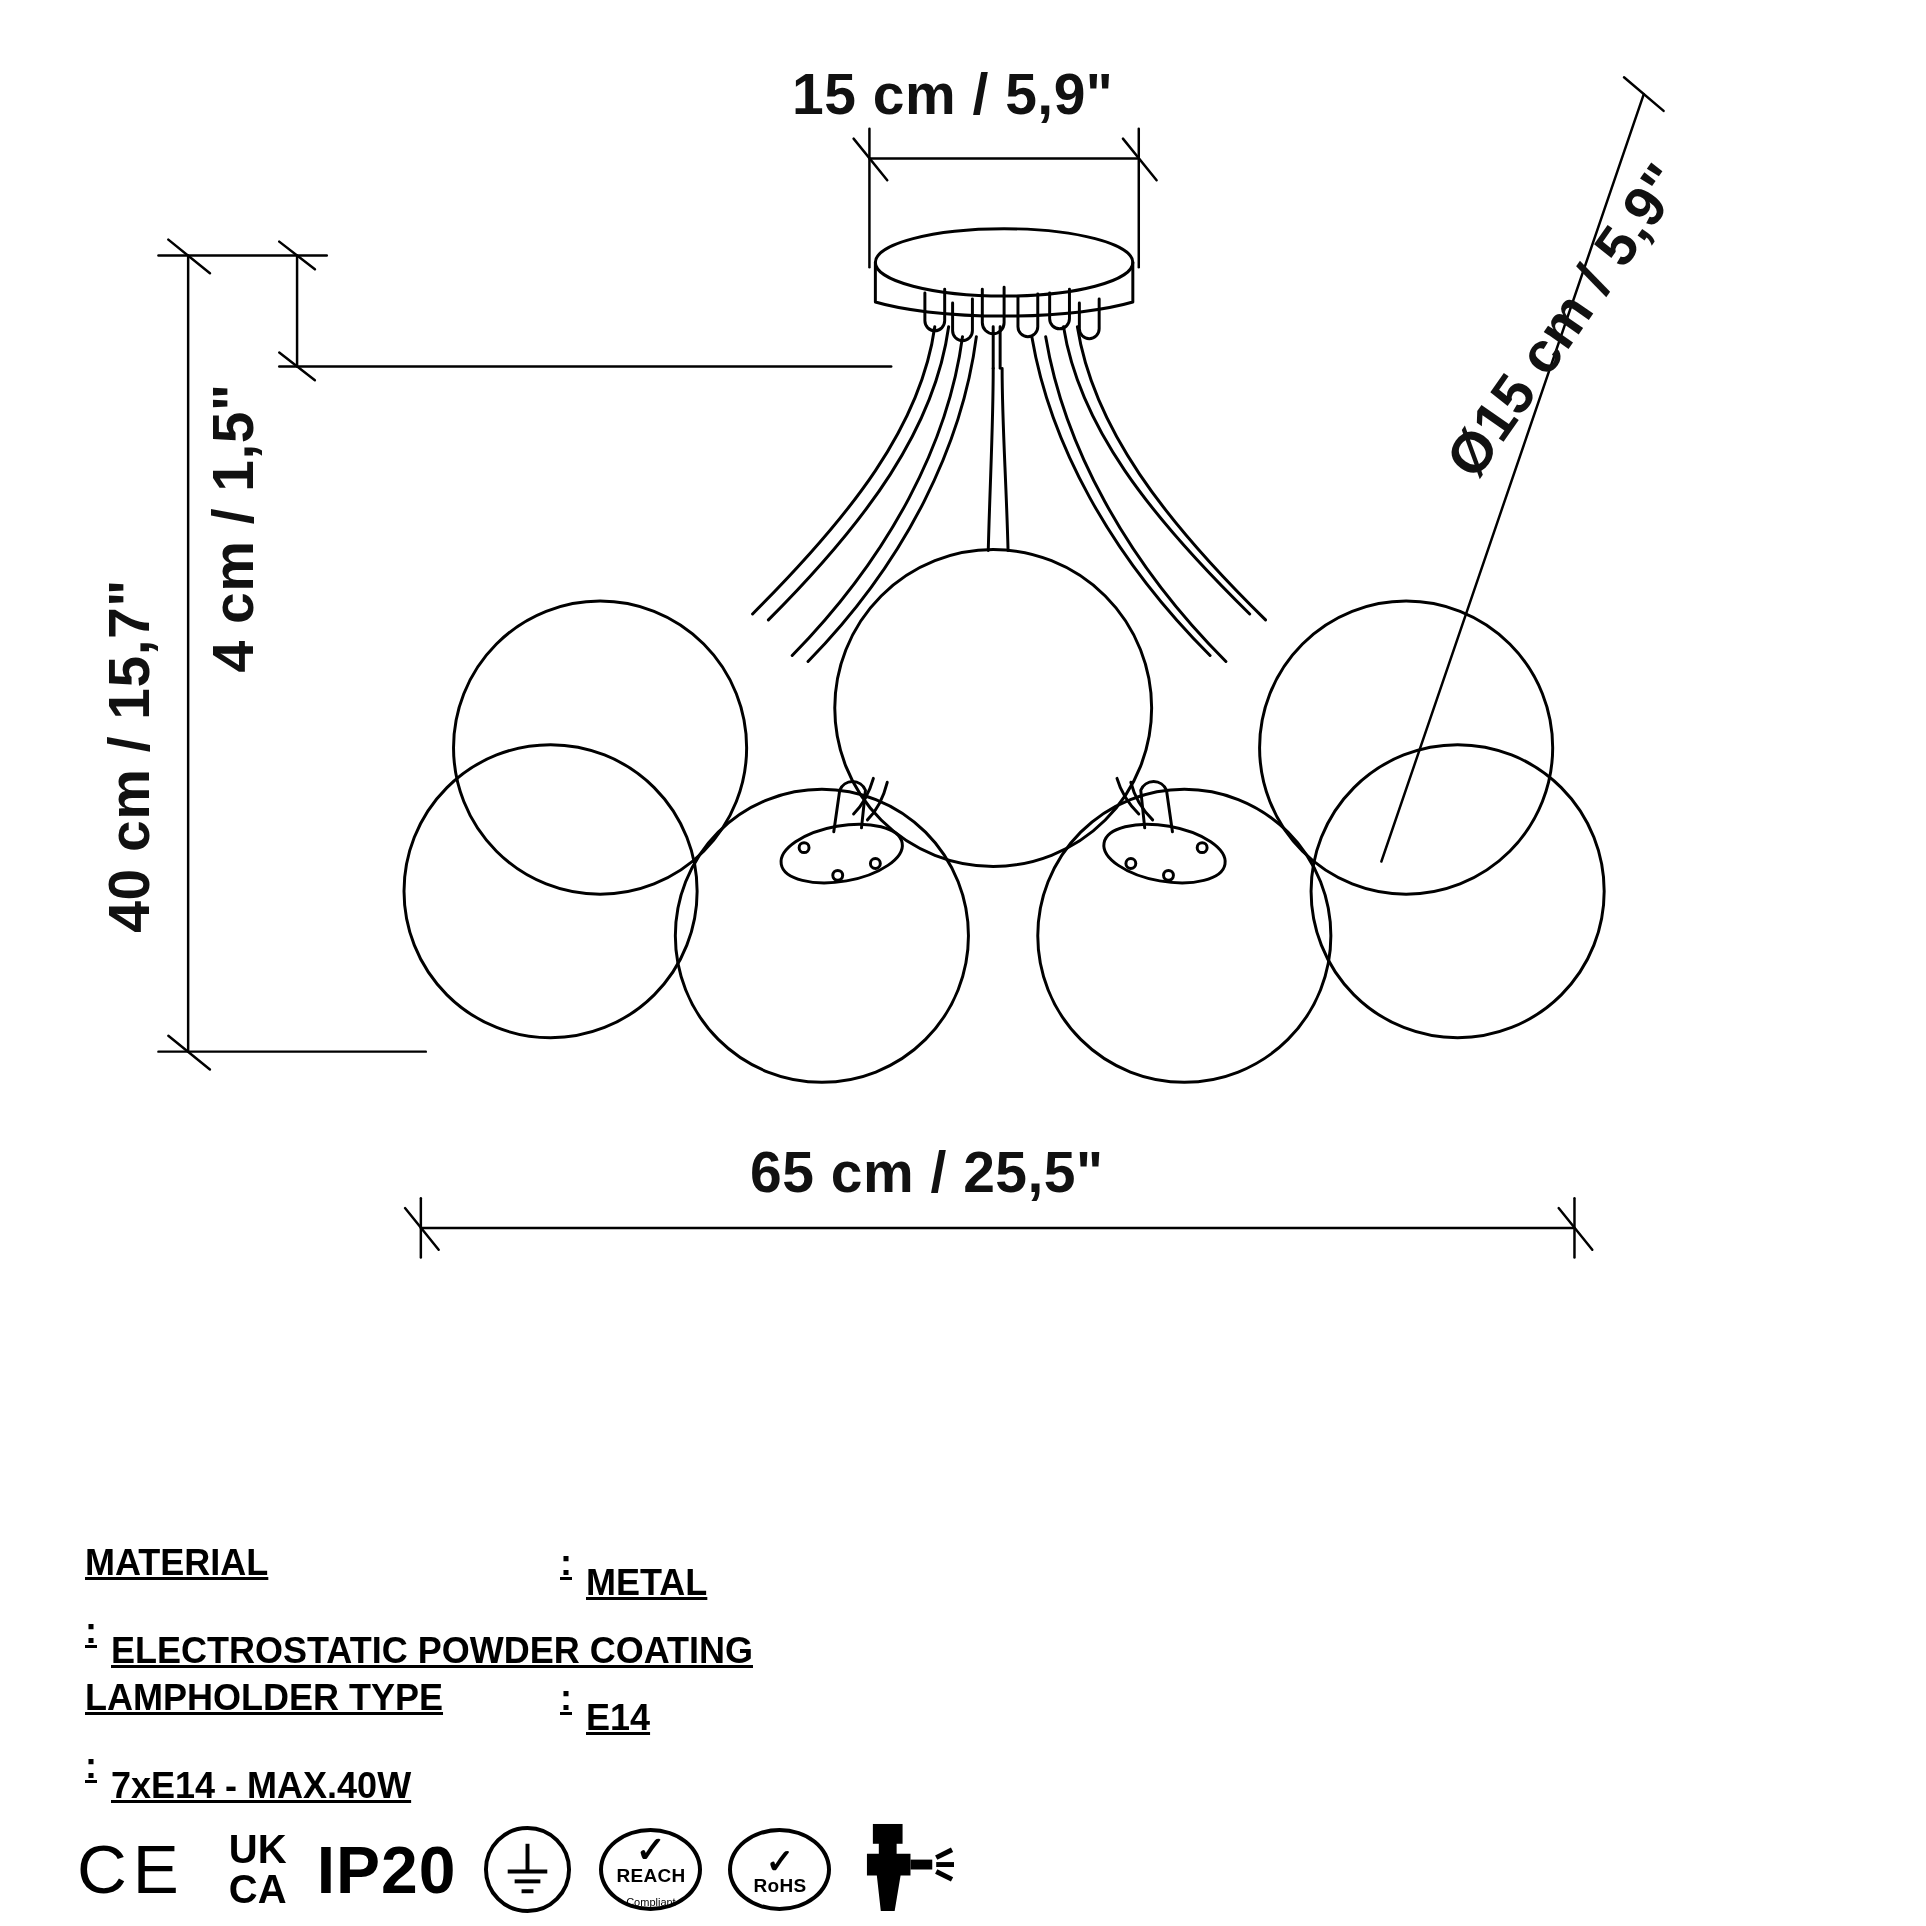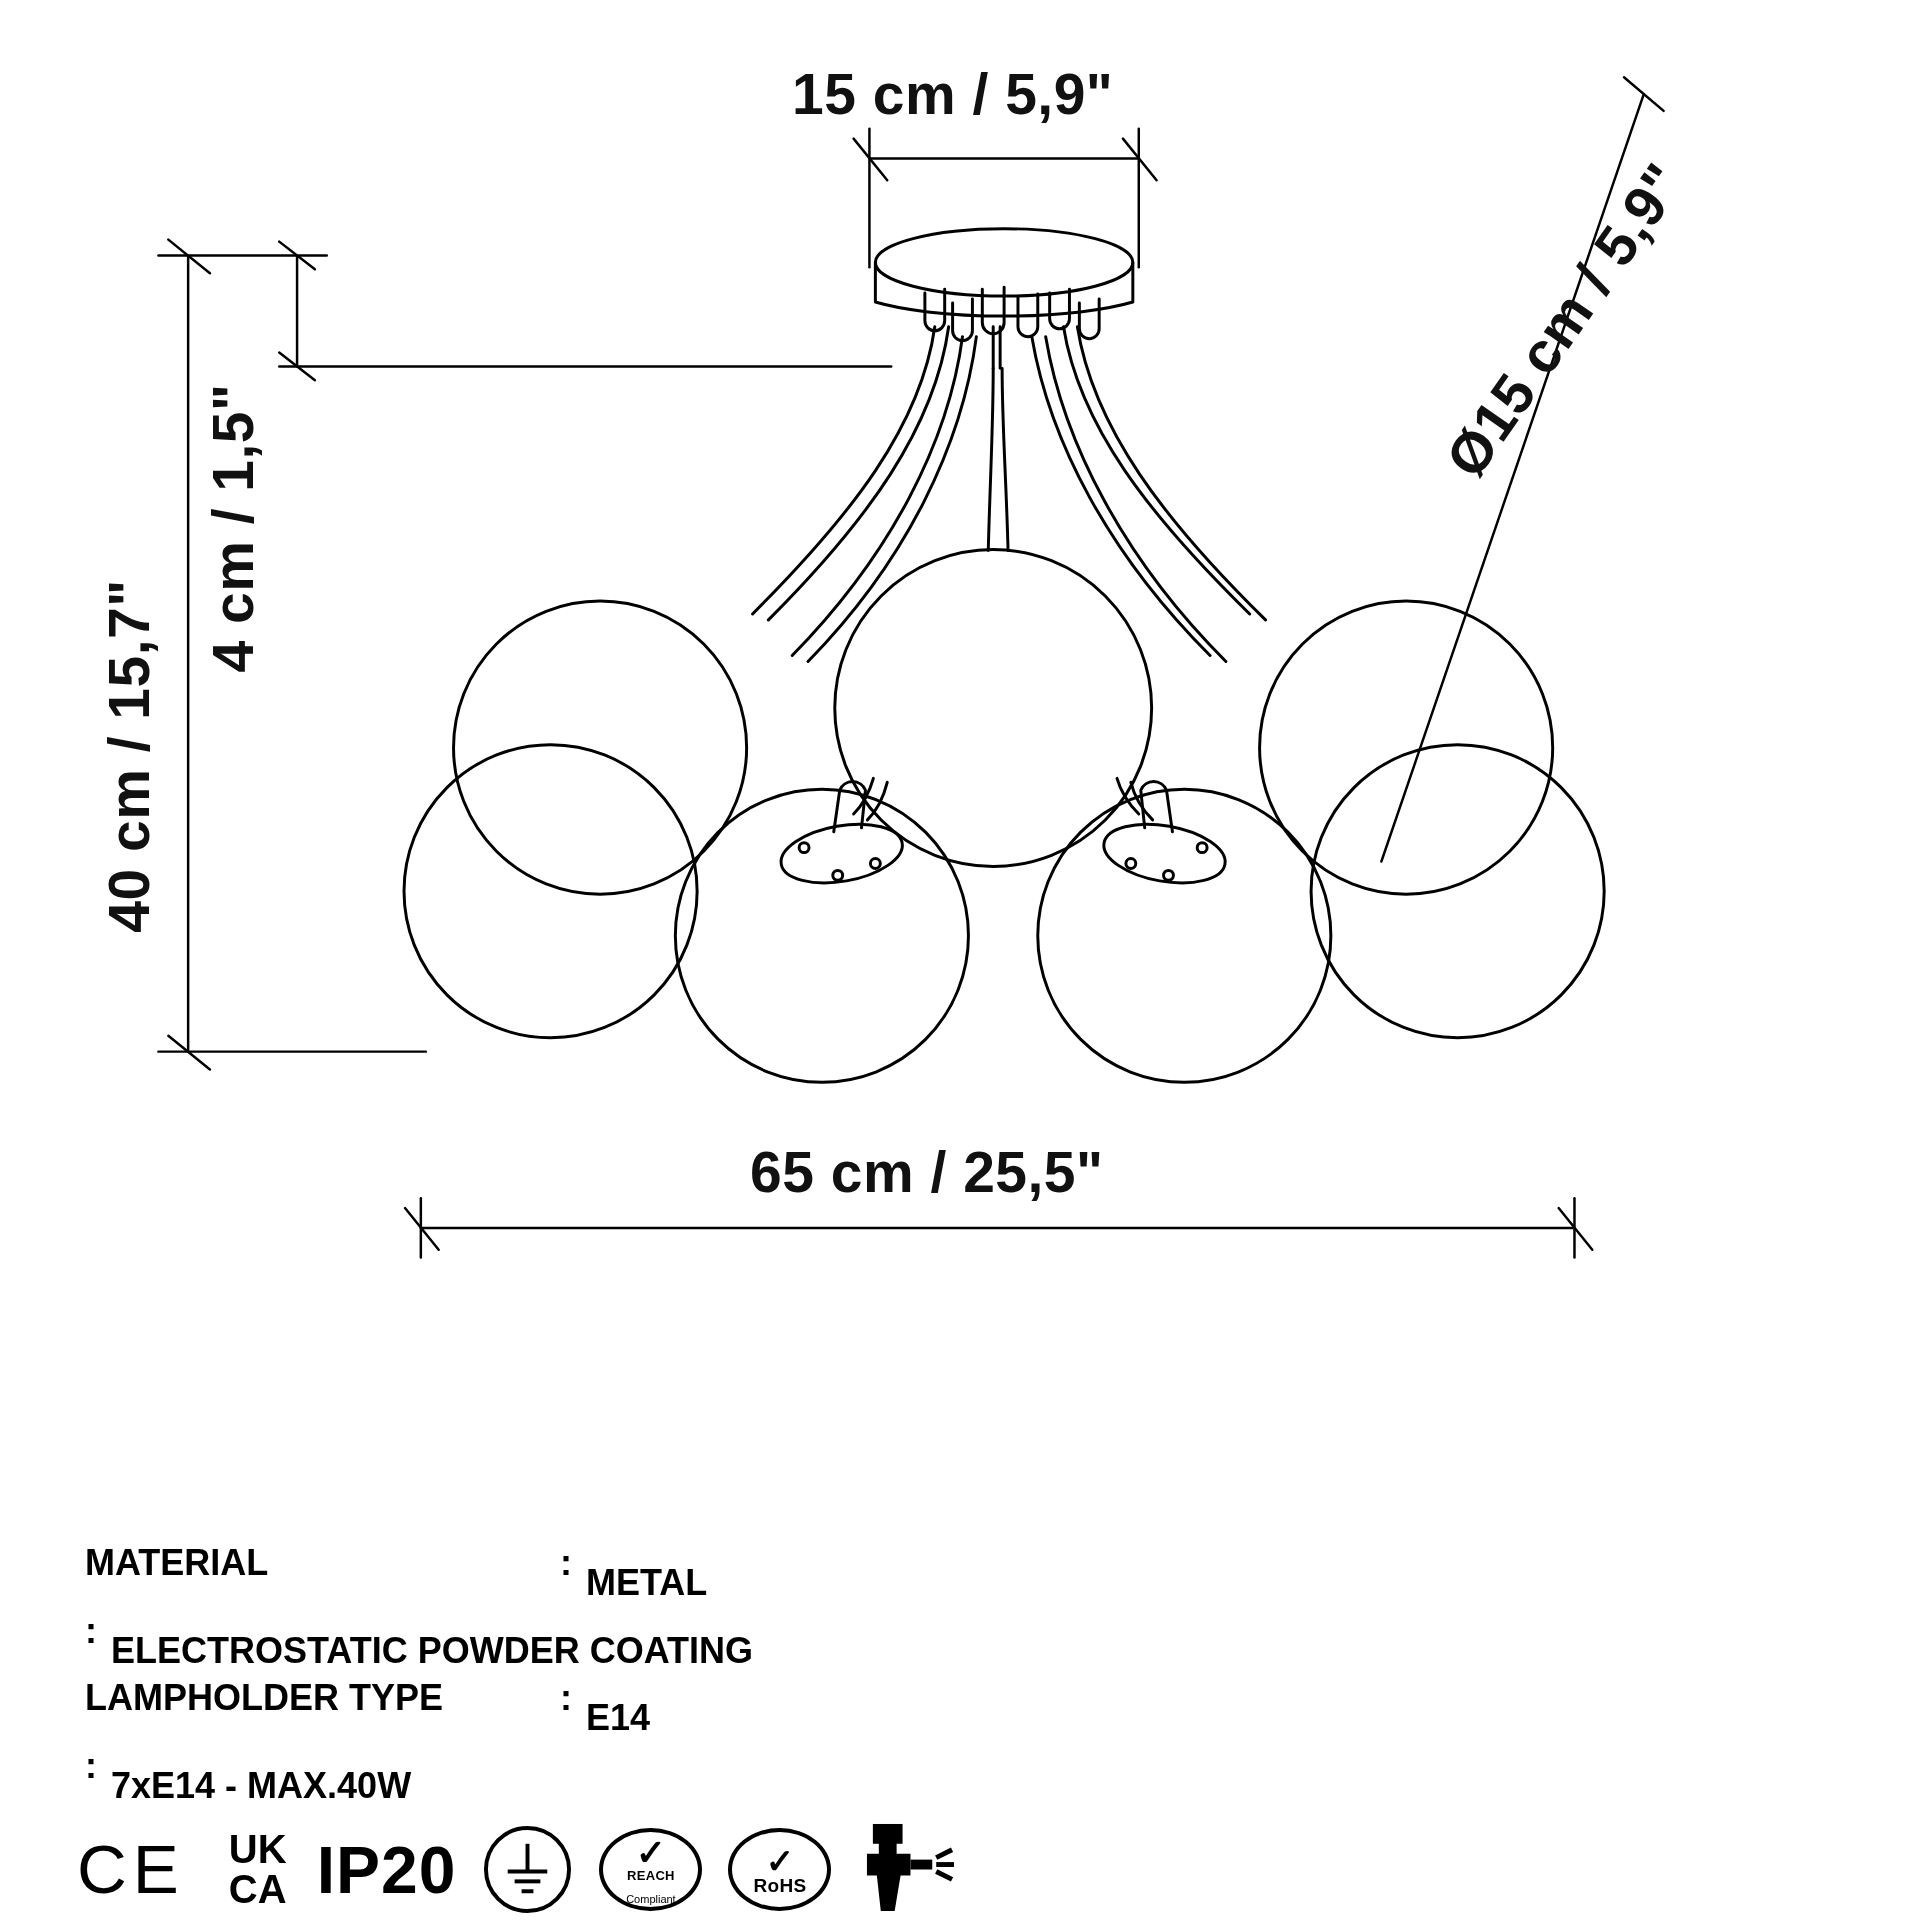--- a/index.html
+++ b/index.html
@@ -77,20 +77,21 @@
     position: absolute;
     left: 85px;
     top: 1539px;
     font-family: "Liberation Sans", sans-serif;
     font-weight: 700;
     font-size: 36px;
     line-height: 1.32;
   }
   .spec-row {
     display: flex;
+    text-decoration: underline;
   }
   .spec-key {
     width: 475px;
   }
   .spec-sep {
     width: 26px;
   }
   .spec-val {
     white-space: nowrap;
     margin-top: 20px;
@@ -144,21 +145,21 @@
     align-items: center;
     justify-content: center;
     line-height: 1;
   }
   .badge-oval .tick {
     font-size: 36px;
     font-weight: 700;
     margin-bottom: -2px;
   }
   .badge-oval .cap {
-    font-size: 13px;
+    font-size: 19px;
     font-weight: 700;
     letter-spacing: 0.3px;
   }
   .badge-oval .cap2 {
     font-size: 11px;
     font-weight: 400;
     margin-top: 12px;
   }
   .badge-oval.rohs .tick {
     font-size: 34px;

